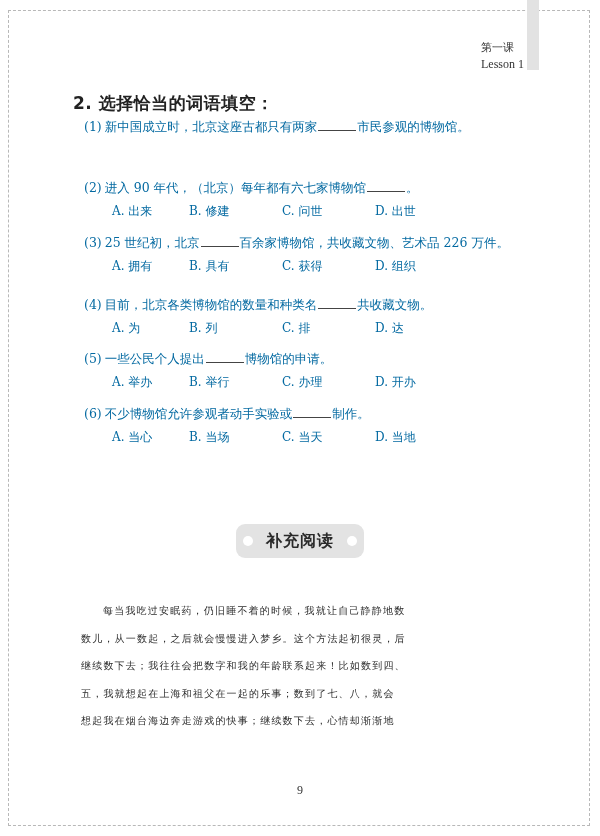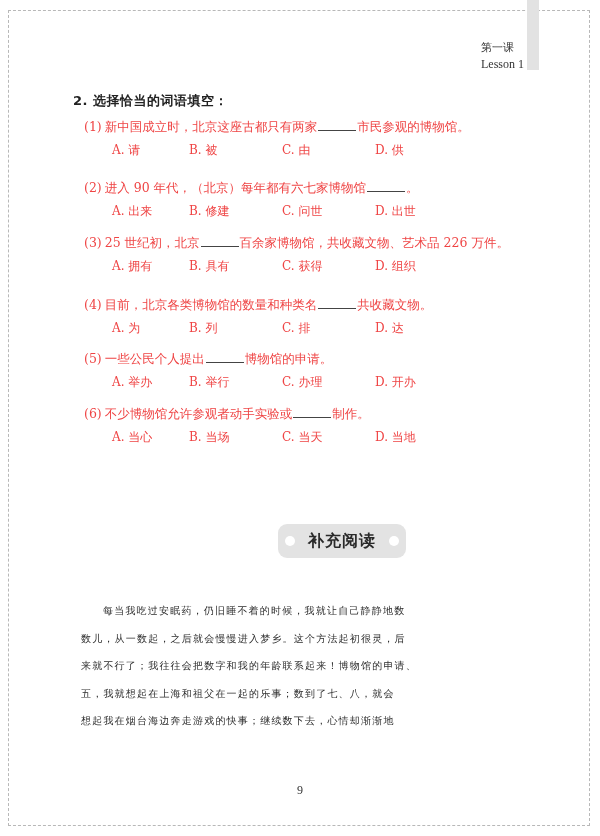--- a/index.html
+++ b/index.html
@@ -16,39 +16,39 @@
     }
     .lesson-header {
       position: absolute; right: 76px; top: 39px; text-align: left;
       font-size: 11px; line-height: 17px; color: #333;
     }
     .lesson-header .cn { font-size: 11px; }
     .lesson-header .en { font-family: "Liberation Serif", serif; font-size: 12px; }
 
     .exercise-title {
       position: absolute; left: 73px; top: 92px;
-      font-family: "DejaVu Sans", sans-serif; font-size: 13px; font-weight: bold; color: #222;
+      font-family: "DejaVu Sans", sans-serif; font-size: 17px; font-weight: bold; color: #222;
       letter-spacing: 0.5px;
     }
 
-    .question { position: absolute; left: 84px; font-size: 12.5px; color: #ef4444; }
+    .question { position: absolute; left: 84px; font-size: 12.5px; color: #0369a1; }
     .question .stem { white-space: nowrap; line-height: 18px; }
     .question .num { display: inline-block; margin-right: 3px; }
     .blank { display: inline-block; width: 38px; border-bottom: 1px solid #444; height: 13px; vertical-align: baseline; margin: 0 1px; }
     .options { position: relative; height: 18px; margin-top: 6px; }
     .opt { position: absolute; top: 0; white-space: nowrap; font-size: 12px; }
     .opt.a { left: 28px; }
     .opt.b { left: 105px; }
     .opt.c { left: 198px; }
     .opt.d { left: 291px; }
 
     .banner {
       position: absolute; left: 236px; top: 524px; width: 128px; height: 34px;
       background: #e3e3e3; border-radius: 9px;
-      display: flex; align-items: center; justify-content: center; margin-left: 42px;
+      display: flex; align-items: center; justify-content: center;
     }
     .banner .dot {
       position: absolute; top: 12px; width: 10px; height: 10px; border-radius: 50%; background: #ffffff;
     }
     .banner .dot.left { left: 7px; }
     .banner .dot.right { right: 7px; }
     .banner .title {
       font-family: "DejaVu Sans", sans-serif; font-weight: bold; font-size: 16px; color: #2a2a2a; letter-spacing: 1px;
     }
 
@@ -73,26 +73,20 @@
 <div class="lesson-header">
   <div class="cn">第一课</div>
   <div class="en">Lesson 1</div>
 </div>
 
 <div class="exercise-title">2. 选择恰当的词语填空：</div>
 
 <div class="question" style="top:118px;">
   <div class="stem">
     <span class="num">(1)</span><span>新中国成立时，北京这座古都只有两家</span><span class="blank"></span><span>市民参观的博物馆。</span>
-  </div>
-  <div class="options">
-    <span class="opt a">A. 请</span>
-    <span class="opt b">B. 被</span>
-    <span class="opt c">C. 由</span>
-    <span class="opt d">D. 供</span>
   </div>
 </div>
 
 <div class="question" style="top:179px;">
   <div class="stem">
     <span class="num">(2)</span><span>进入 90 年代，（北京）每年都有六七家博物馆</span><span class="blank"></span><span>。</span>
   </div>
   <div class="options">
     <span class="opt a">A. 出来</span>
     <span class="opt b">B. 修建</span>
@@ -151,18 +145,18 @@
 
 <div class="banner">
   <span class="dot left"></span>
   <span class="title">补充阅读</span>
   <span class="dot right"></span>
 </div>
 
 <div class="reading">
   <div class="line first">每当我吃过安眠药，仍旧睡不着的时候，我就让自己静静地数</div>
   <div class="line">数儿，从一数起，之后就会慢慢进入梦乡。这个方法起初很灵，后</div>
-  <div class="line">来就不行了；我往往会把数字和我的年龄联系起来！博物馆的申请、</div>
+  <div class="line">继续数下去；我往往会把数字和我的年龄联系起来！比如数到四、</div>
   <div class="line">五，我就想起在上海和祖父在一起的乐事；数到了七、八，就会</div>
   <div class="line">想起我在烟台海边奔走游戏的快事；继续数下去，心情却渐渐地</div>
 </div>
 
 <div class="page-number">9</div>
 
 </body></html>

